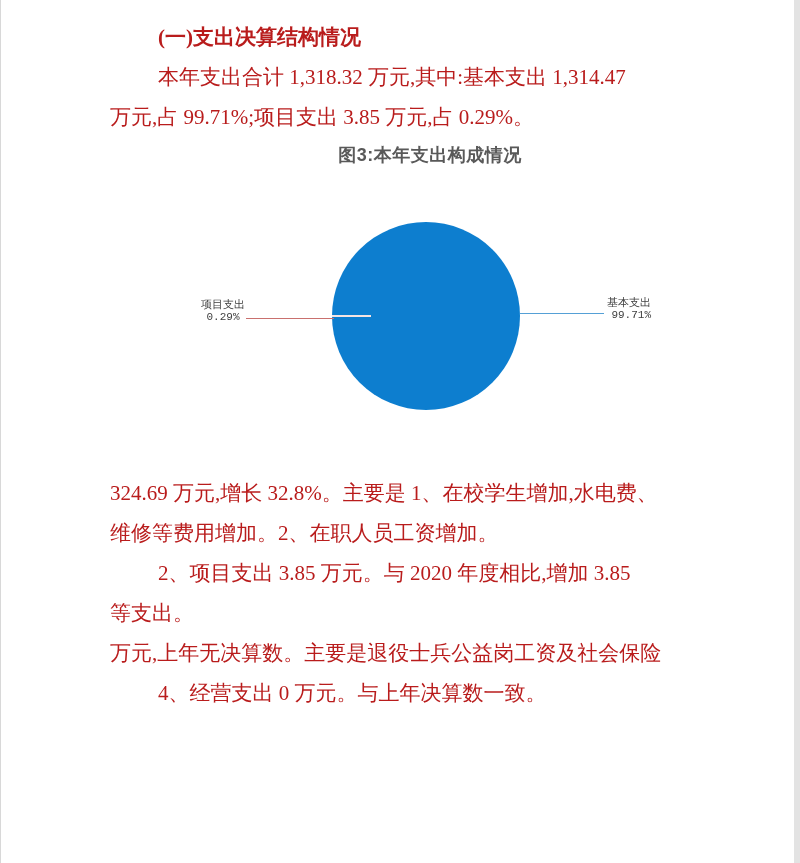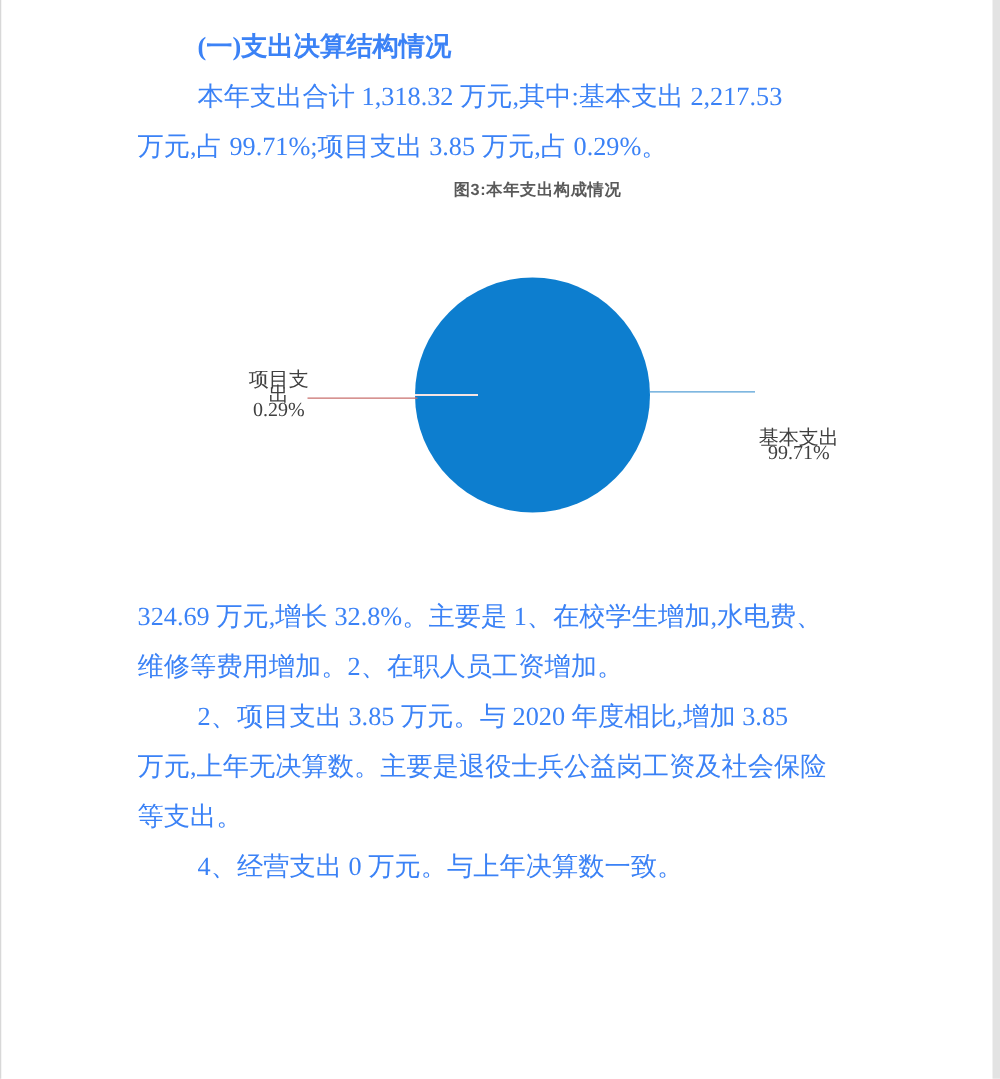--- a/index.html
+++ b/index.html
@@ -8,61 +8,61 @@
     background:#ffffff;
     position:relative;
     overflow:hidden;
     font-family:"Liberation Serif","DejaVu Serif",serif;
   }
   .page-edge-left  { position:absolute; left:0; top:0; width:1px; height:863px; background:#d8d8d8; }
   .page-edge-right { position:absolute; right:0; top:0; width:6px; height:863px; background:#e3e3e3; }
 
   .textblock {
     position:absolute; left:110px; width:600px;
-    font-size:21px; color:#3b82f6;
+    font-size:21px; color:#b91c1c;
   }
   .tb1 { top:17px; }
   .tb2 { top:473px; }
   .line { height:40px; line-height:40px; white-space:nowrap; }
   .ind  { padding-left:48px; }
   .heading { font-weight:bold; }
 
   .chart-title {
     position:absolute; left:150px; top:143px; width:560px;
     text-align:center;
     font-family:"Liberation Sans","DejaVu Sans",sans-serif;
-    font-size:13px; font-weight:bold; color:#595959;
+    font-size:18px; font-weight:bold; color:#595959;
     letter-spacing:0.5px;
   }
   .pie {
     position:absolute; left:332px; top:222px;
     width:188px; height:188px; border-radius:50%;
     background:#0d7ecf; 
   }
   .leader { position:absolute; height:1px; }
   .leader-left  { left:246px; top:318px; width:88px; background:#c9706e; }
   .leader-right { left:520px; top:313px; width:84px; background:#55a0d6; }
 
   .callout {
     position:absolute;
-    font-family:Liberation Serif, serif;
-    font-size:16px; line-height:12px; color:#404040;
+    font-family:Liberation Mono, monospace;
+    font-size:11px; line-height:12px; color:#404040;
   }
   .callout-left  { left:194px; top:299px; width:58px; text-align:center; }
-  .callout-right { left:607px; top:297px; text-align:center;margin-top:48px; }
+  .callout-right { left:607px; top:297px; text-align:right; }
 </style>
 </head>
 <body>
 
 <div class="page-edge-left"></div>
 <div class="page-edge-right"></div>
 
 <div class="textblock tb1">
   <div class="line ind heading">(一)支出决算结构情况</div>
-  <div class="line ind">本年支出合计 1,318.32 万元,其中:基本支出 2,217.53</div>
+  <div class="line ind">本年支出合计 1,318.32 万元,其中:基本支出 1,314.47</div>
   <div class="line">万元,占 99.71%;项目支出 3.85 万元,占 0.29%。</div>
 </div>
 
 <div class="chart-title" style="color: rgb(89, 89, 89);">图3:本年支出构成情况</div>
 
 <div class="pie" id="pie" style="background: conic-gradient(rgb(13, 126, 207) 0deg, rgb(13, 126, 207) 269.478deg, rgb(245, 228, 227) 269.478deg, rgb(245, 228, 227) 270.522deg, rgb(13, 126, 207) 270.522deg, rgb(13, 126, 207) 360deg);"></div>
 
 <div class="leader leader-left" id="leader-left" style="background: rgb(201, 112, 110);"></div>
 <div class="leader leader-right" id="leader-right" style="background: rgb(85, 160, 214);"></div>
 
@@ -72,16 +72,16 @@
 </div>
 <div class="callout callout-right">
   <div>基本支出</div>
   <div>99.71%</div>
 </div>
 
 <div class="textblock tb2">
   <div class="line">324.69 万元,增长 32.8%。主要是 1、在校学生增加,水电费、</div>
   <div class="line">维修等费用增加。2、在职人员工资增加。</div>
   <div class="line ind">2、项目支出 3.85 万元。与 2020 年度相比,增加 3.85</div>
+  <div class="line">等支出。</div>
   <div class="line">万元,上年无决算数。主要是退役士兵公益岗工资及社会保险</div>
-  <div class="line">等支出。</div>
   <div class="line ind">4、经营支出 0 万元。与上年决算数一致。</div>
 </div>
 
 </body></html>

